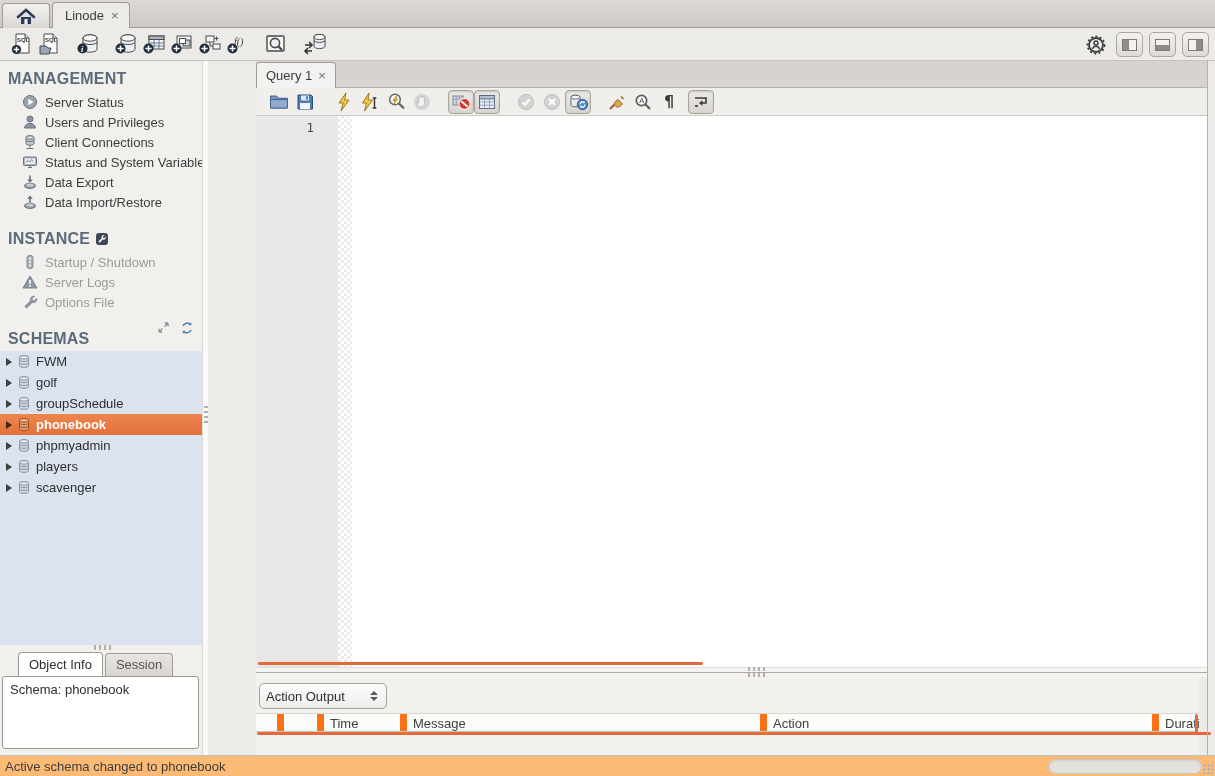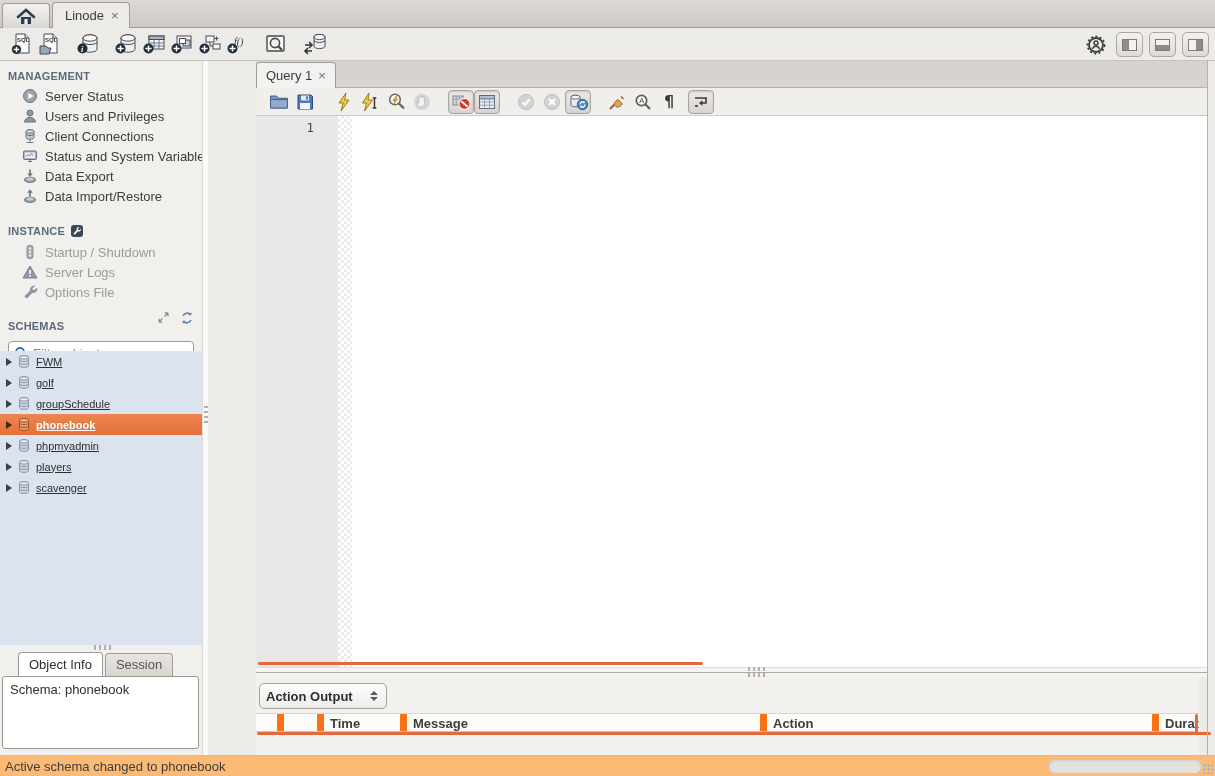--- a/index.html
+++ b/index.html
@@ -40,37 +40,37 @@
   .pg-right i { right:0; top:0; bottom:0; width:6px; }
 
   
   .sidebar { position:absolute; top:61px; left:0; width:202px; bottom:21px;
     background:#f2f0ed; overflow:hidden; }
   .side-sash { position:absolute; top:61px; left:202px; width:6px; bottom:21px; background:#fafaf9;
     border-left:1px solid #dddad6; }
   .vgrip { position:absolute; left:1px; top:344px; width:4px; height:18px;
     background:repeating-linear-gradient(0deg,#b3b0ab 0 2px,transparent 2px 5px); }
   .section-title { display:flex; align-items:center; gap:5px; padding:9px 8px 4px 8px;
-    font-weight:bold; font-size:11px; color:#5c6b7c; letter-spacing:.2px; white-space:nowrap; }
+    font-weight:bold; font-size:16px; color:#5c6b7c; letter-spacing:.2px; white-space:nowrap; }
   .side-item { display:flex; align-items:center; gap:7px; height:20px; padding-left:21px;
     white-space:nowrap; overflow:hidden; color:#3c3c3c; }
   .side-item.disabled { color:#9b9b9b; }
   .side-item .ic { width:17px; flex:0 0 auto; display:flex; justify-content:center; }
   .schemas-head { position:relative; }
   .schemas-head .hicons { position:absolute; right:8px; top:9px; display:flex; gap:10px; }
   .filterbox { margin:5px 8px 6px 8px; height:24px; background:#fff; border:1px solid #9b9891;
     border-radius:4px; display:flex; align-items:center; padding:0 5px; gap:4px; }
   .filterbox input { border:none; outline:none; flex:1; font:13px "Liberation Sans",sans-serif;
     color:#3c3c3c; background:transparent; min-width:0; }
   .filterbox input::placeholder { color:#8b8b8b; }
   .tree { position:absolute; top:290px; left:0; right:0; height:294px; background:#dbe3ef; }
   .tree-row { display:flex; align-items:center; height:21px; gap:5px; padding-left:6px; }
   .tree-row .tri { width:0; height:0; border-left:6px solid #3f3f3f;
     border-top:4px solid transparent; border-bottom:4px solid transparent; flex:0 0 auto; }
-  .tree-row .label { font-size:11px; color:#2e2e2e;text-decoration:underline; }
+  .tree-row .label { font-size:13px; color:#2e2e2e; }
   .tree-row.selected { background:linear-gradient(#ee854e,#e3703a); }
   .tree-row.selected .label { color:#fff; font-weight:bold; }
   .tree-row.selected .tri { border-left-color:#40280f; }
   .tree-hgrip { position:absolute; left:94px; top:584px; width:18px; height:5px;
     background:repeating-linear-gradient(90deg,#b3b0ab 0 2px,transparent 2px 5px); }
   .info-tabs { position:absolute; left:16px; right:0; top:590px; height:25px; display:flex;
     align-items:flex-end; padding-left:2px; gap:2px; }
   .info-tab { border:1px solid #a09c97; border-bottom:none; border-radius:4px 4px 0 0;
     padding:3px 10px 4px 10px; background:linear-gradient(#e8e5e1,#d8d5d0); color:#555; }
   .info-tab.active { background:#fff; color:#2e2e2e; padding-top:4px; }
@@ -108,21 +108,21 @@
   .editor-hscroll { position:absolute; left:2px; bottom:2px; width:445px; height:3px;
     border-radius:2px; background:#e4693d; }
 
   .hsplit { position:absolute; left:0; right:8px; bottom:78px; height:10px; background:#f5f4f2;
     border-top:1px solid #e2dfdb; }
   .hsplit .line { position:absolute; left:0; right:0; top:4px; height:1px; background:#aeaaa5; }
   .hsplit .g1,.hsplit .g2 { position:absolute; left:492px; width:18px; height:4px;
     background:repeating-linear-gradient(90deg,#b3b0ab 0 2px,transparent 2px 5px); }
   .hsplit .g1 { top:-1px; } .hsplit .g2 { bottom:0px; }
 
-  .output { position:absolute; left:0; right:16px; bottom:0; height:78px; background:#f2f1ee;font-weight:bold; }
+  .output { position:absolute; left:0; right:16px; bottom:0; height:78px; background:#f2f1ee; }
   .out-select { position:absolute; left:3px; top:6px; width:128px; height:26px; background:linear-gradient(#fdfdfd,#efedea);
     border:1px solid #a5a19b; border-radius:5px; display:flex; align-items:center; padding:0 6px; }
   .out-select .lbl { flex:1; color:#2e2e2e; }
   .out-select .spin { display:flex; flex-direction:column; align-items:center; gap:2px; padding-right:2px; }
   .out-select .spin i { width:0; height:0; border-left:4px solid transparent; border-right:4px solid transparent; }
   .out-select .spin .up { border-bottom:4px solid #5a5a5a; }
   .out-select .spin .dn { border-top:4px solid #5a5a5a; }
   .out-head { position:absolute; left:0; right:0; top:36px; height:19px; background:#fbfbfa;
     border-top:1px solid #d8d5d1; border-bottom:1px solid #c9c5c1; display:flex; }
   .out-col { border-right:7px solid #f97316; padding:2px 6px 0 6px; color:#3d3d3d;

